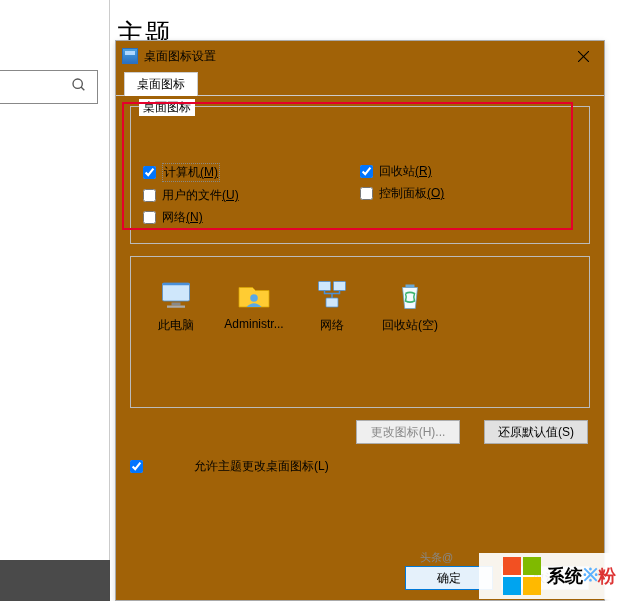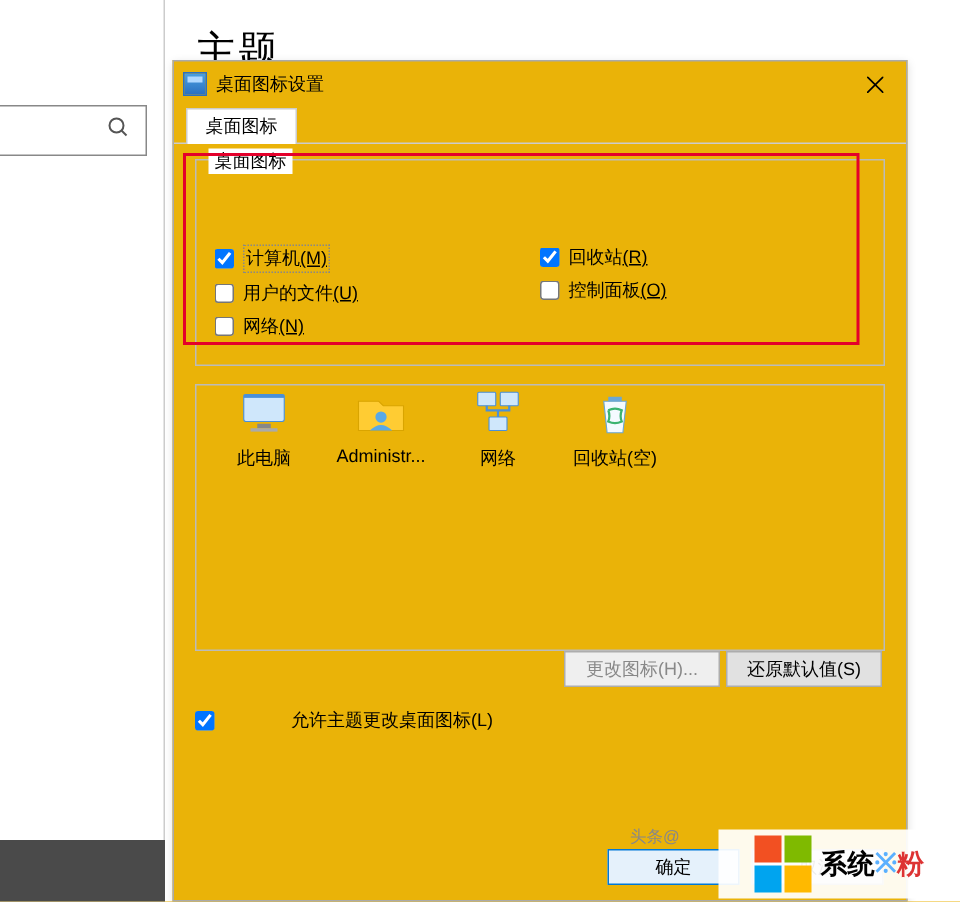--- a/index.html
+++ b/index.html
@@ -1,22 +1,22 @@
 <!DOCTYPE html>
 <html><head>
 <meta charset="utf-8">
 <style>
   * { box-sizing: border-box; font-family: "Microsoft YaHei", "Segoe UI", sans-serif; }
   body { margin:0; width:640px; height:601px; background:#fff; position:relative; overflow:hidden; }
   .left-panel { position:absolute; top:0; left:0; width:110px; height:560px; background:#fff; border-right:1px solid #ccc; }
   .search-box { position:absolute; left:-12px; top:70px; width:110px; height:34px; border:1px solid #888; background:#fff; display:flex; align-items:center; justify-content:flex-end; padding-right:10px; }
   .search-icon svg { width:16px; height:16px; stroke:#555; fill:none; stroke-width:2; }
   .dark-strip { position:absolute; top:560px; left:0; width:110px; height:41px; background:#4a4a4a; }
-  .bg-title { position:absolute; top:16px; left:130px; font-size:28px; color:#000; }
-  .dialog { position:absolute; top:40px; left:115px; width:490px; height:561px; background:#eab308; border:1px solid #aaa; box-shadow:0 2px 6px rgba(0,0,0,0.15); }
+  .bg-title { position:absolute; top:16px; left:116px; font-size:28px; color:#000; }
+  .dialog { position:absolute; top:40px; left:115px; width:490px; height:561px; background:#a16207; border:1px solid #aaa; box-shadow:0 2px 6px rgba(0,0,0,0.15); }
   .titlebar { height:30px; display:flex; align-items:center; padding:0 6px; position:relative; }
   .app-icon { width:16px; height:16px; background:linear-gradient(#4aa0e0,#2a70c0); border:1px solid #2a70c0; margin-right:6px; flex:none; position:relative; }
   .app-icon::after{content:"";position:absolute;top:2px;left:2px;width:10px;height:4px;background:#afd8ff;}
   .title-text { font-size:12px; color:#000; }
   .close {
     position:absolute; top:0; right:0; width:42px; height:30px;
     display:flex; align-items:center; justify-content:center; cursor:default;
   }
   .close svg { width:11px; height:11px; }
   .tab-strip { height:25px; display:flex; align-items:flex-end; padding-left:8px; border-bottom:1px solid #ccc; }
@@ -24,25 +24,25 @@
   .content { padding:10px 14px 0 14px; }
   .groupbox { border:1px solid #bbb; padding:10px 12px 12px 12px; margin-bottom:12px; position:relative; }
   .groupbox .legend { position:absolute; top:-8px; left:8px; background:#fff; padding:0 4px; font-size:12px; }
   .highlight { position:absolute; top:102px; left:122px; width:451px; height:128px; border:2.5px solid #e4002b; pointer-events:none; }
   .check-row { display:flex; flex-wrap:wrap;margin-top:41px; }
   .check-col { width:50%; }
   .check { display:flex; align-items:center; font-size:12px; margin:5px 0; }
   .check input { width:13px; height:13px; margin:0 6px 0 0; }
   .check .ul { text-decoration:underline; }
   .check .label.dotted { border:1px dotted #888; padding:0 1px; }
-  .icons-box { border:1px solid #bbb; height:178px; padding:0 6px; display:flex; align-items:flex-start; gap:0; }
+  .icons-box { border:1px solid #bbb; height:152px; padding:20px 6px; display:flex; align-items:flex-start; gap:0; }
   .icon-item { width:78px; display:flex; flex-direction:column; align-items:center; font-size:12px; text-align:center; cursor:default; }
   .icon-item .img { width:36px; height:36px; margin-bottom:4px; display:flex; align-items:center; justify-content:center; }
   .icon-item .txt { max-width:76px; overflow:hidden; white-space:nowrap; text-overflow:ellipsis; }
-  .btn-row { display:flex; justify-content:flex-end; gap:4px; margin-top:0; padding-right:2px; }
+  .btn-row { display:flex; justify-content:flex-end; gap:24px; margin-top:12px; padding-right:2px; }
   .btn { min-width:104px; height:24px; border:1px solid #adadad; background:#e1e1e1; font-size:12px; display:inline-flex; align-items:center; justify-content:center; cursor:default; }
   .btn.disabled { color:#888; background:#efefef; }
   .allow { margin-top:14px;gap:45px; }
   .dlg-buttons { position:absolute; bottom:10px; right:15px; display:flex; gap:8px; }
   .dlg-buttons .btn { min-width:88px; height:24px; }
   .dlg-buttons .btn.default { border:1px solid #0078d7; background:#e5f1fb; }
   .watermark { position:absolute; bottom:2px; right:0; display:flex; align-items:center; gap:6px; background:rgba(255,255,255,0.93); padding:4px 24px; }
   .ms-logo { display:grid; grid-template-columns:18px 18px; grid-template-rows:18px 18px; gap:2px; }
   .ms-logo span:nth-child(1){background:#f25022;}
   .ms-logo span:nth-child(2){background:#7fba00;}

